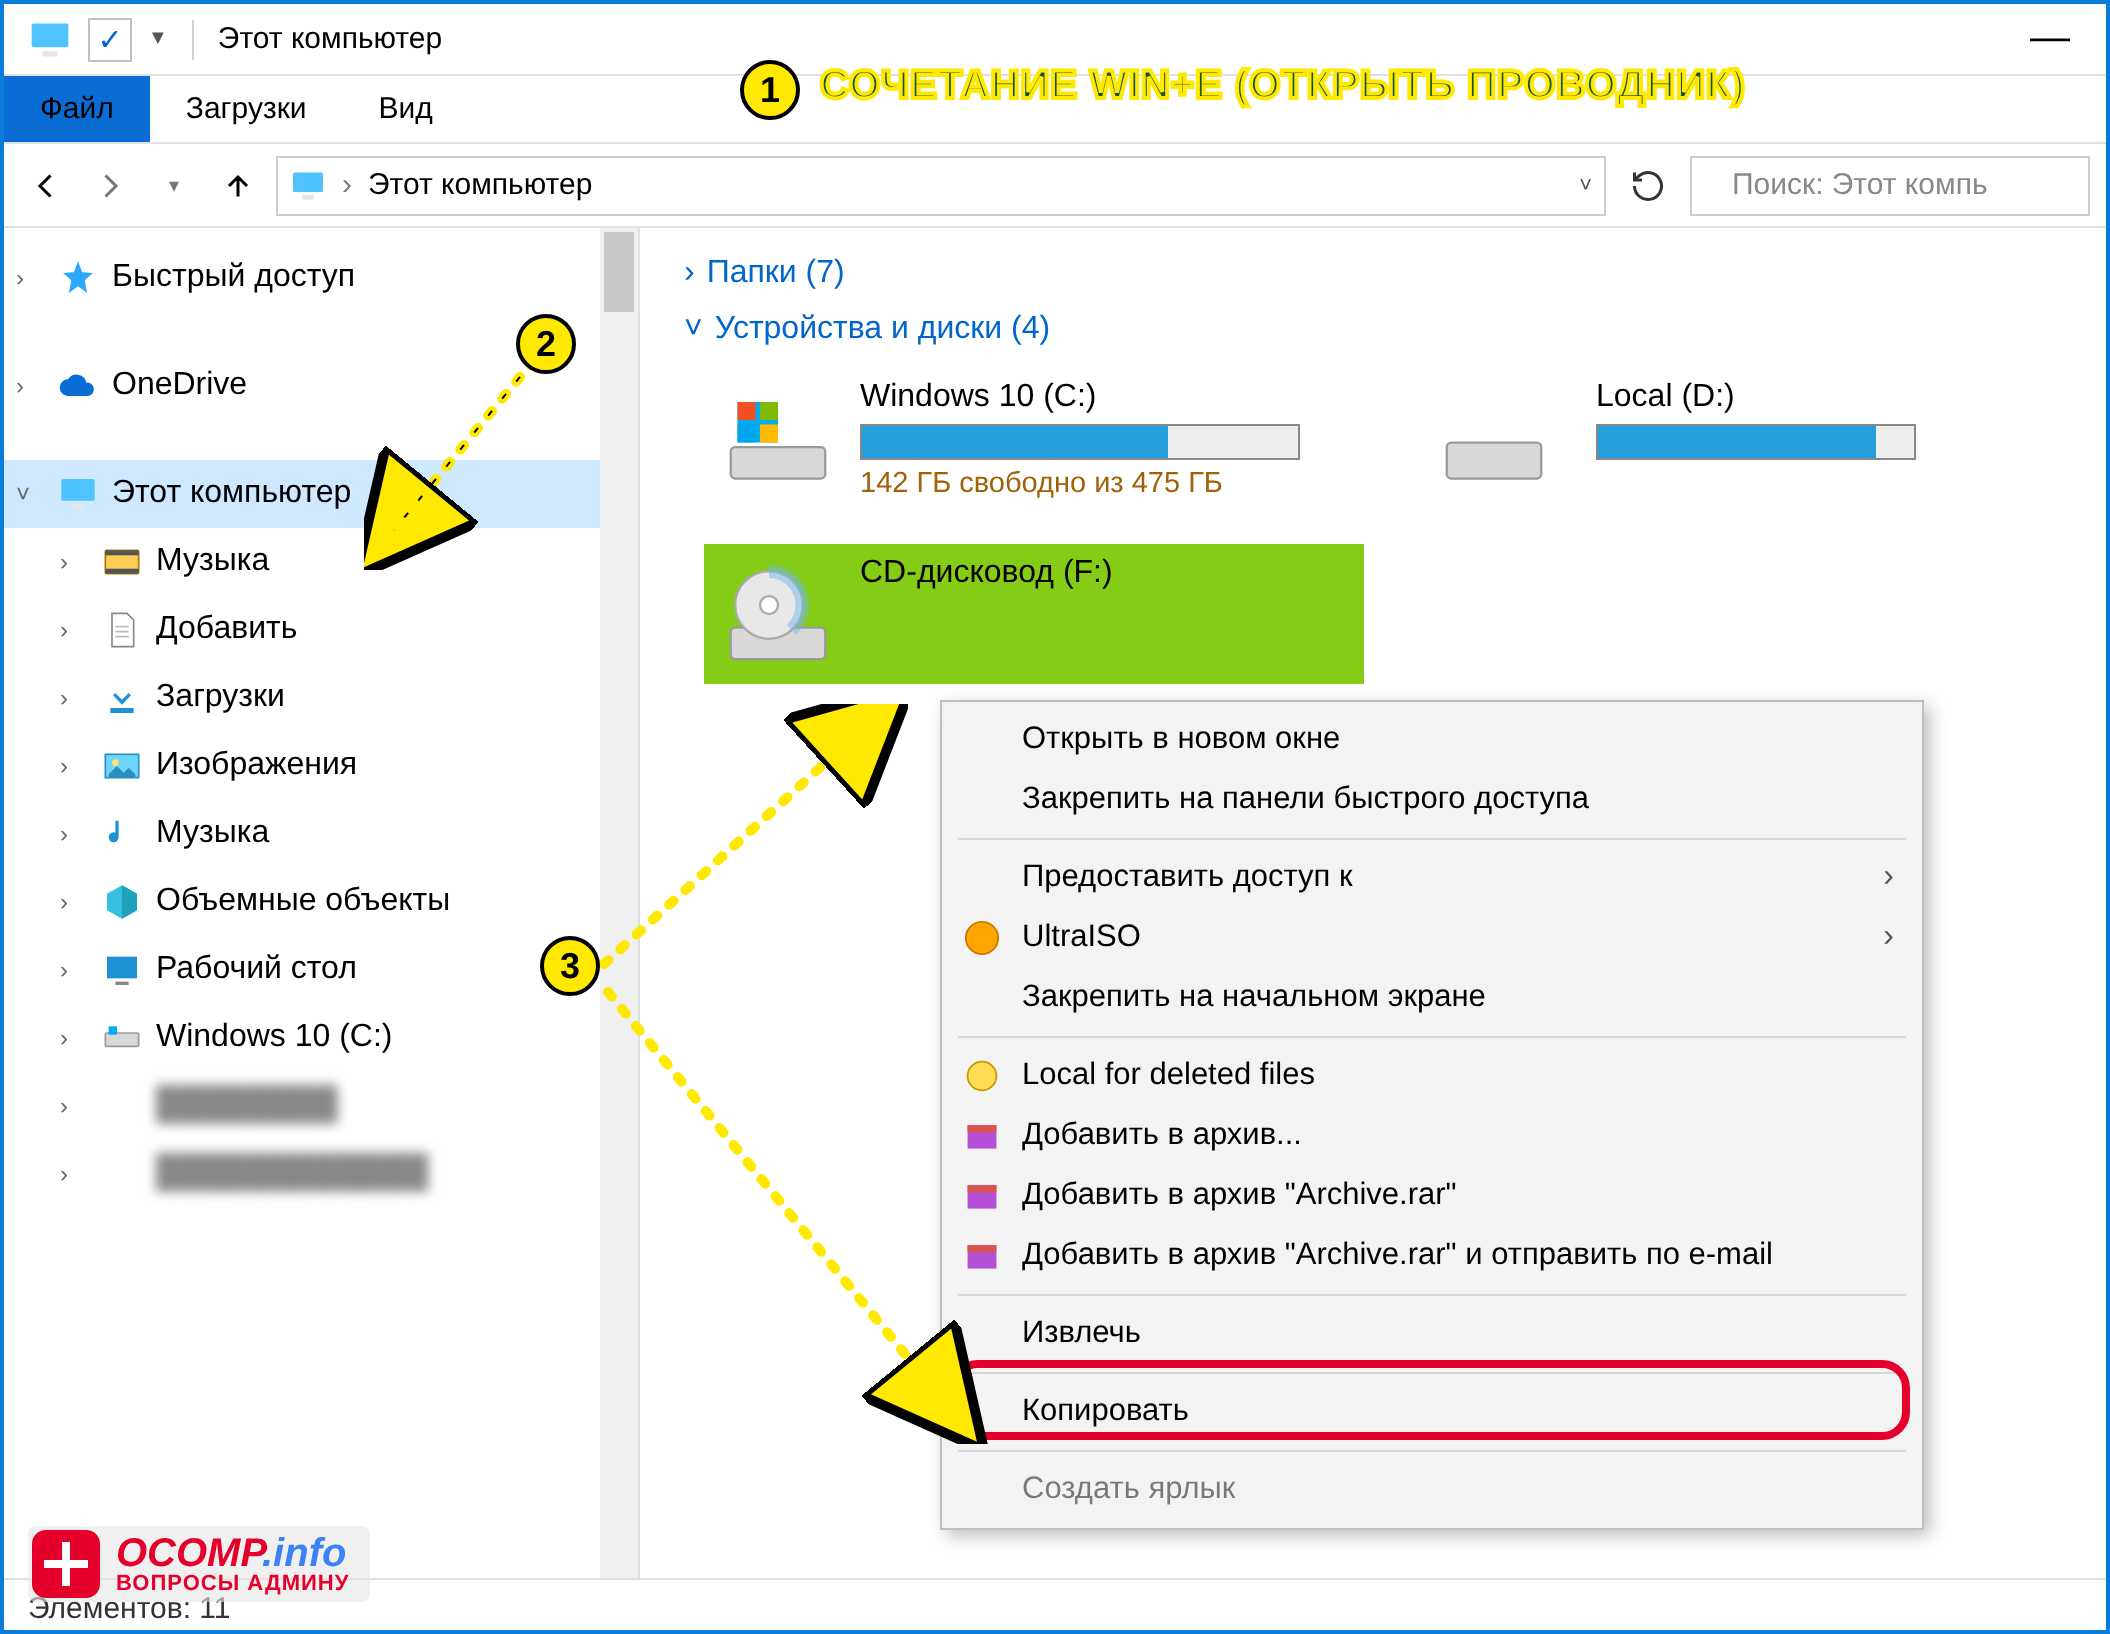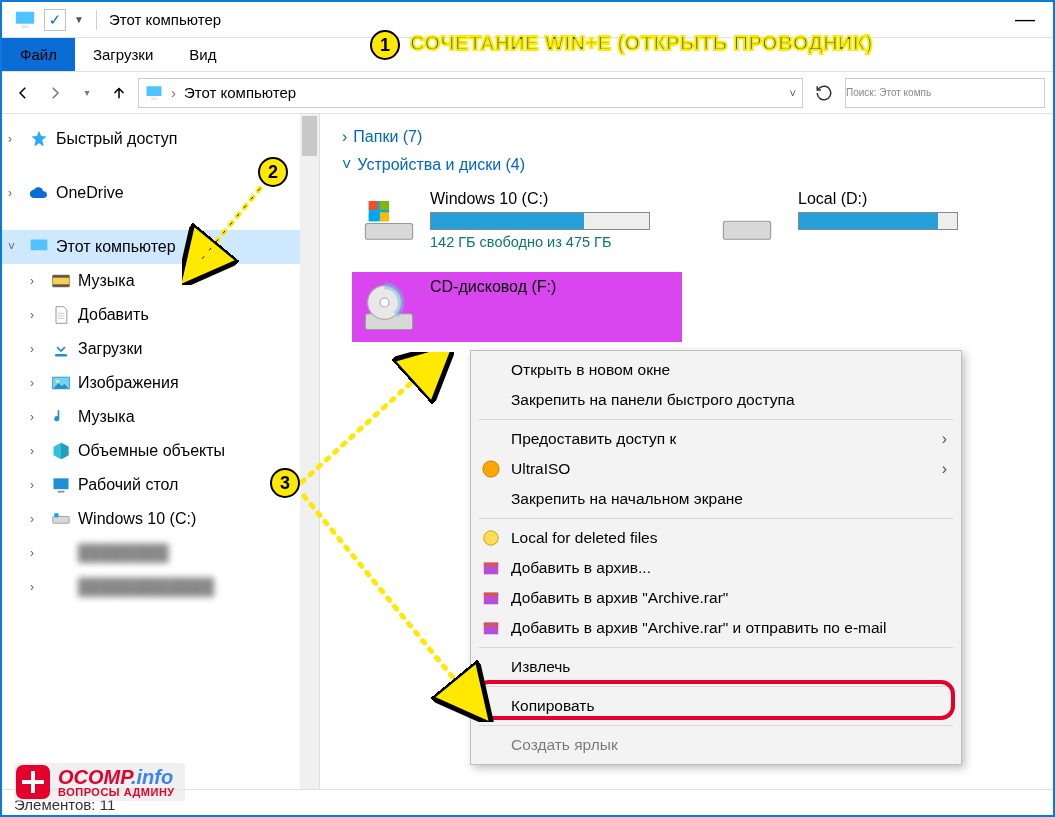--- a/index.html
+++ b/index.html
@@ -39,21 +39,21 @@
   .navbtn { width: 26px; height: 26px; display: flex; align-items:center; justify-content:center; color:#777;}
   .navbtn.enabled { color:#000;}
   .navbtn svg { width: 18px; height: 18px; stroke: currentColor; stroke-width: 2; fill: none;}
   .crumb {
     flex: 1; height: 30px; border: 1px solid #ccc; display: flex; align-items: center;
     padding: 0 6px; gap: 8px; font-size: 15px; position: relative;
   }
   .crumb .drop-v { position:absolute; right:6px; font-size:11px; color:#555;}
   .refresh { width:30px; height:30px; display:flex; align-items:center; justify-content:center;}
   .search {
-    width: 200px; height: 30px; border: 1px solid #ccc; padding: 0 0; font-size: 10px;
+    width: 200px; height: 30px; border: 1px solid #ccc; padding: 0 20px; font-size: 15px;
     color: #888; display:flex; align-items:center;
   }
   
   .body { display: flex; height: 675px; }
   .sidebar {
     width: 318px; border-right: 1px solid #e0e0e0; padding: 8px 0 0 0; position: relative;
   }
   .sidebar-scroll { position:absolute; right:0; top:0; bottom:0; width:19px; background:#f0f0f0;}
   .sidebar-scroll .thumb{position:absolute; left:2px; right:2px; top:2px; height:40px; background:#c8c8c8;}
   .sb-item {
@@ -63,25 +63,25 @@
   .sb-item.depth1 { padding-left: 28px; }
   .sb-item.blank { height: 20px; }
   .sb-item.selected { background: #cde8ff; }
   .sb-item .expander { width: 14px; font-size: 12px; color: #666; }
   .sb-item .icon { width: 22px; height: 22px; display:flex; align-items:center; justify-content:center;}
   
   .main { flex: 1; padding: 8px 12px; position: relative; font-size: 16px;}
   .group-header { color: #0066cc; font-size: 16px; margin: 6px 0 10px 10px; display:flex; align-items:center; gap:6px;}
   .drives { display: flex; flex-wrap: wrap; gap: 16px 30px; padding-left: 20px;}
   .drive { display: flex; gap: 12px; width: 330px; padding: 6px 8px;}
-  .drive.selected { background: #d946ef;}
+  .drive.selected { background: #84cc16;}
   .drive .dicon { width: 58px; height: 58px; display:flex; align-items:center; justify-content:center;}
   .drive .meter { width: 220px; height: 18px; border:1px solid #888; background:#eee; margin:4px 0;}
   .drive .meter .fill{ height:100%; background:#26a0da;}
-  .drive .sub { color:#0f766e; font-size:14.5px;}
+  .drive .sub { color:#a16207; font-size:14.5px;}
   
   .ctxmenu {
     position: absolute; left: 468px; top: 348px; width: 492px;
     background: #f3f3f3; border: 1px solid #bfbfbf; box-shadow: 3px 3px 8px rgba(0,0,0,.25);
     padding: 4px 0;
     z-index: 50;
   }
   .ctx-item {
     height: 30px; display:flex; align-items:center; padding: 0 14px 0 40px; font-size: 15.5px;
     position: relative;

